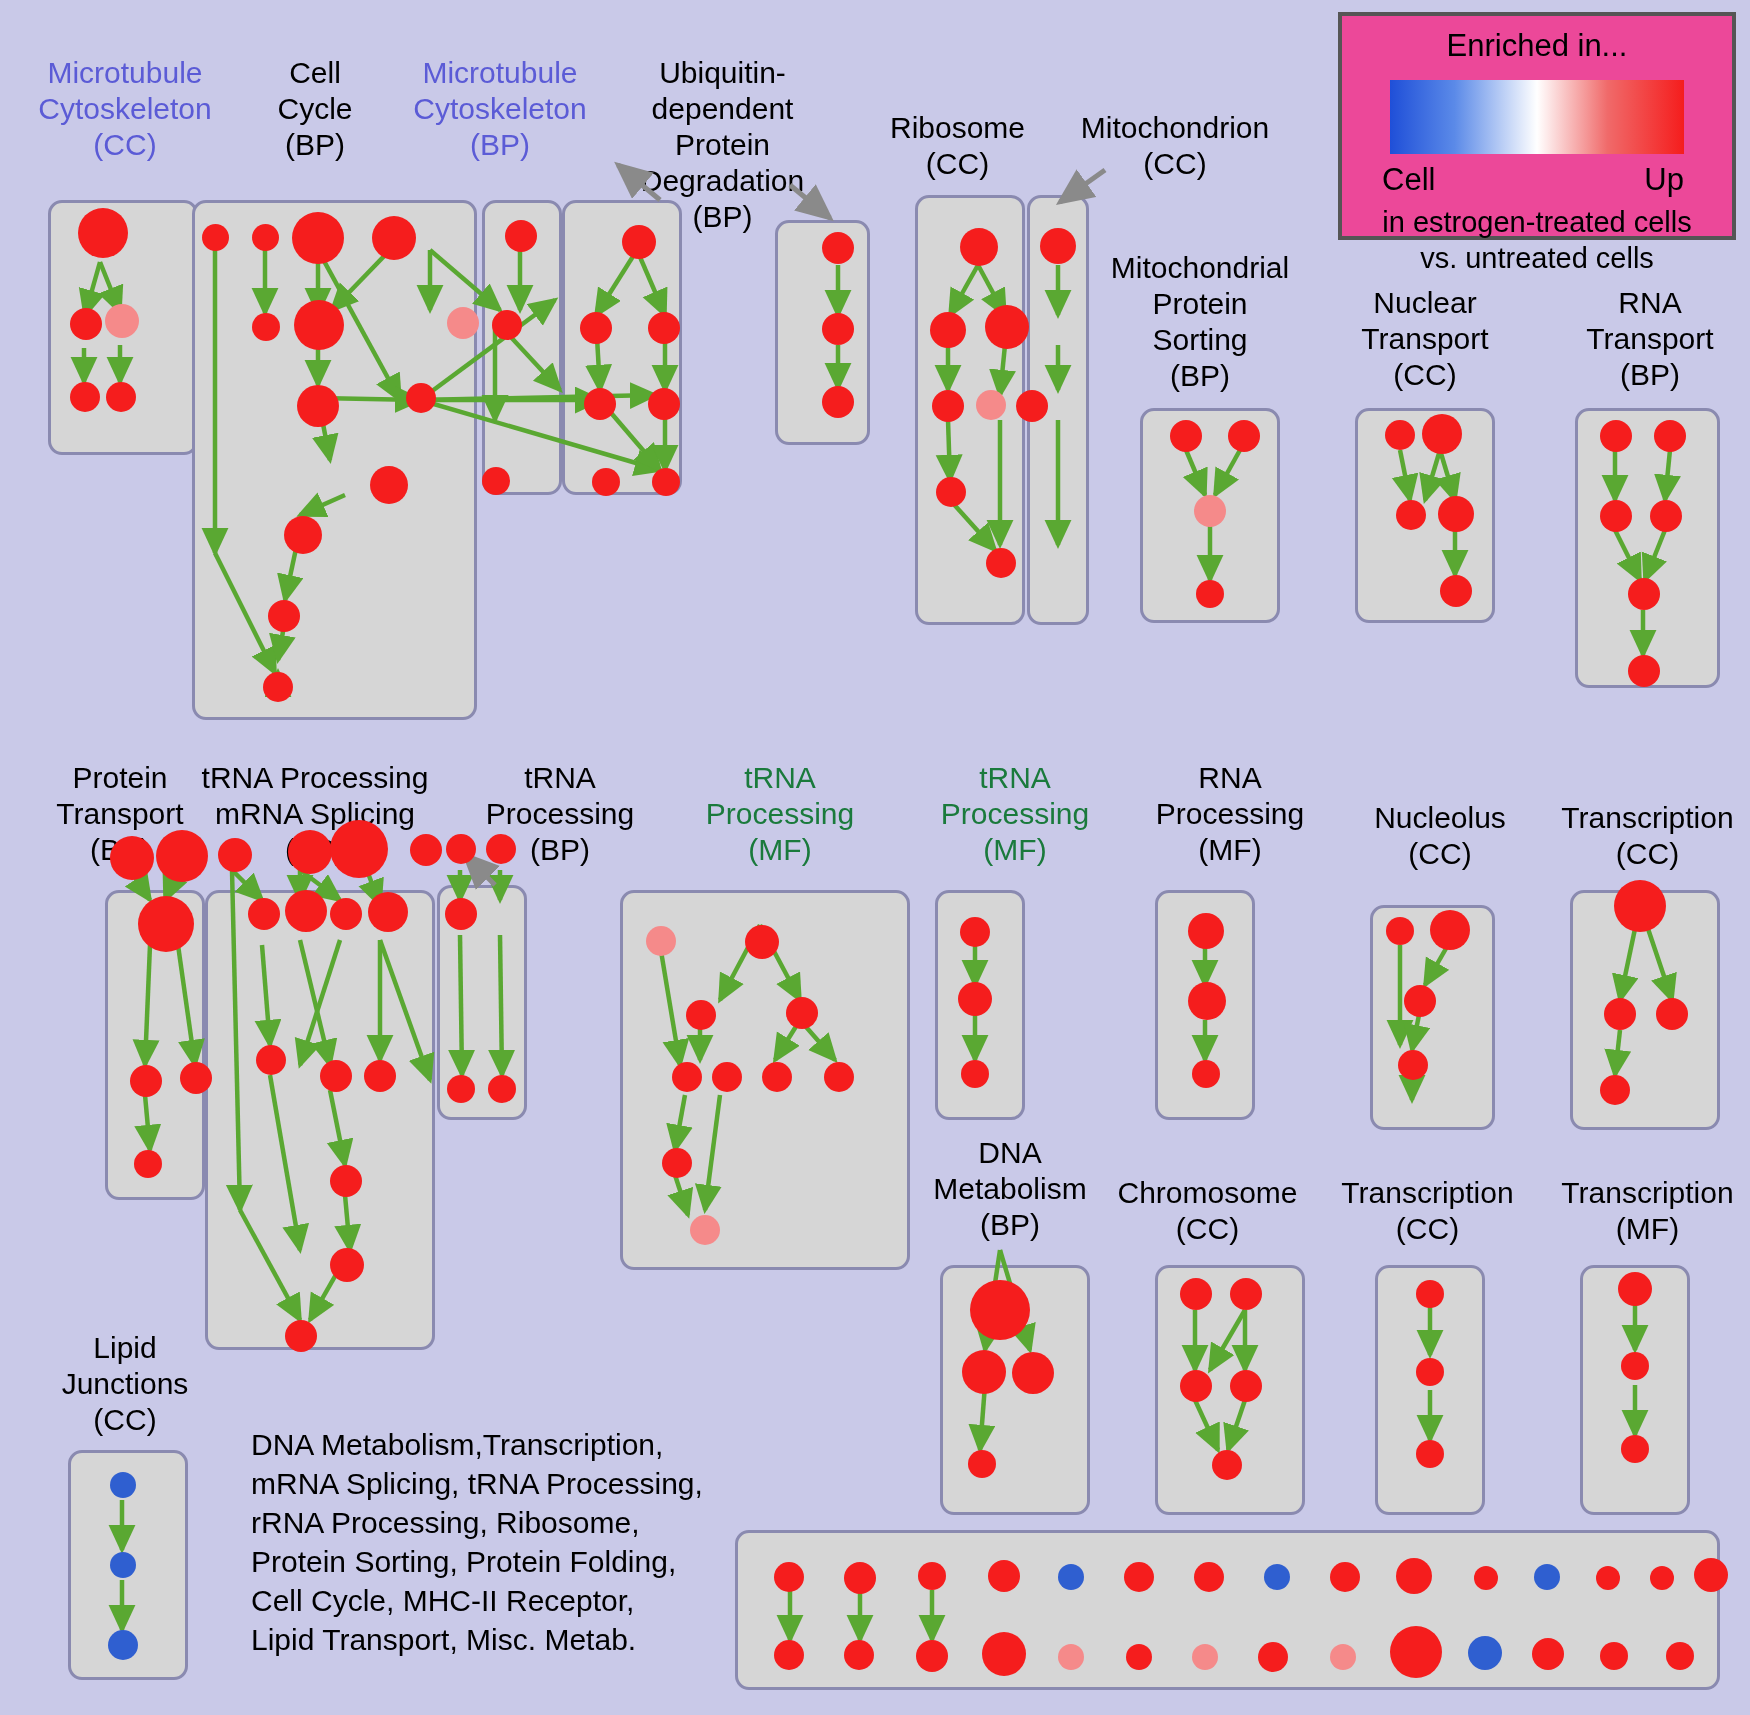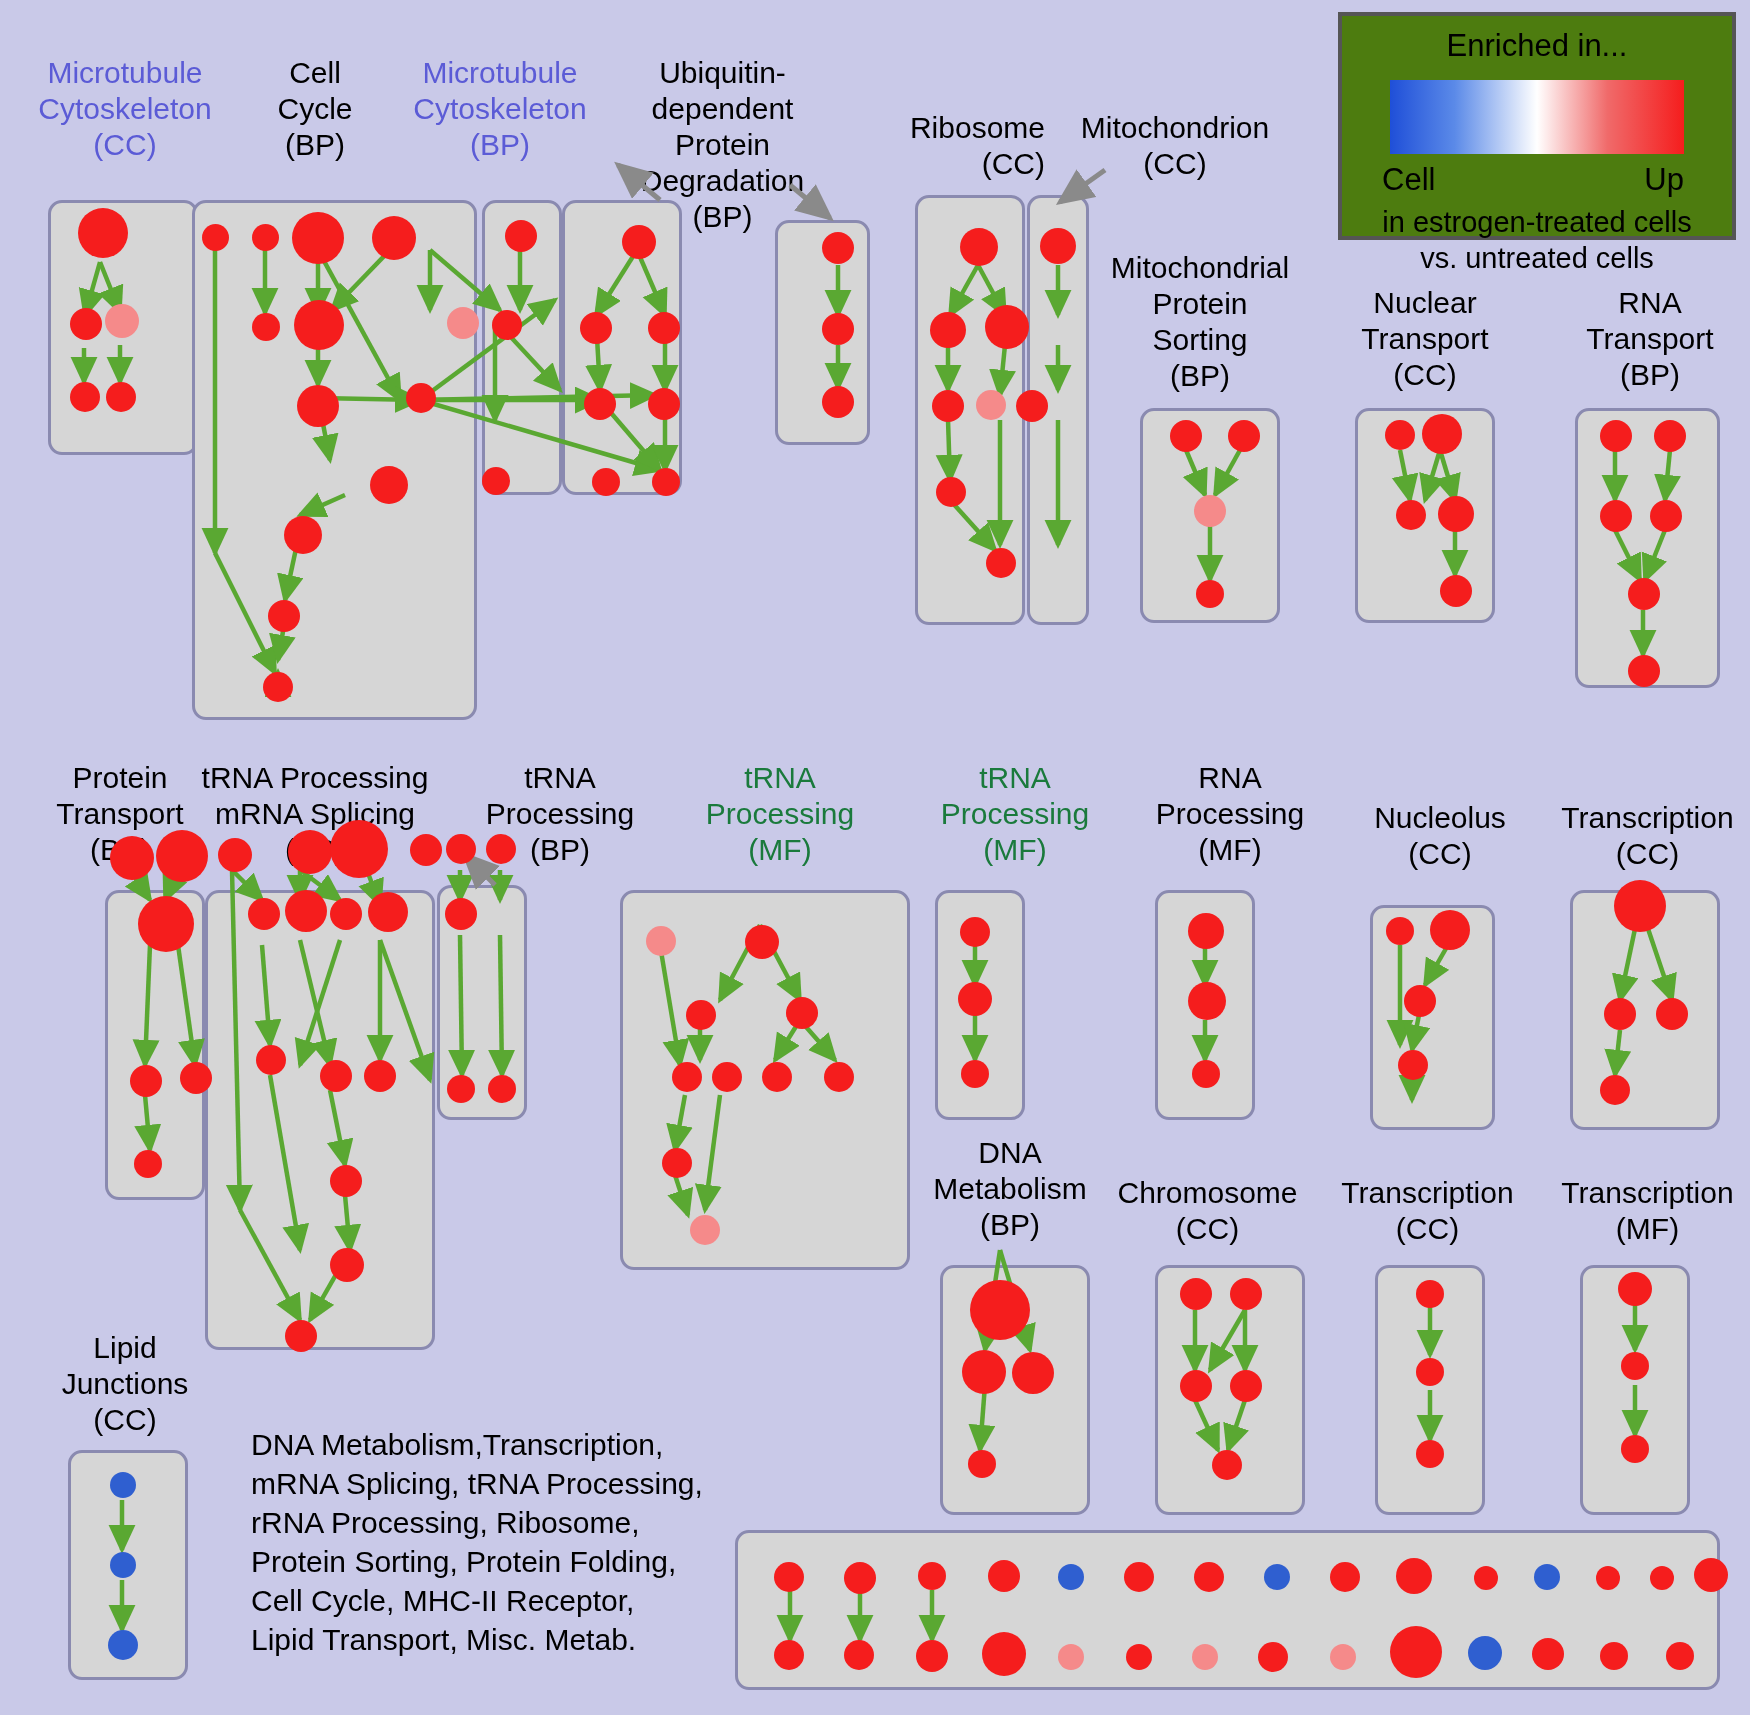--- a/index.html
+++ b/index.html
@@ -28,21 +28,21 @@
   }
   .label.blue{color:#5b5bd6;}
   .label.green{color:#1a7a3c;}
   .node{
     position:absolute;
     border-radius:50%;
     box-sizing:border-box;
   }
   .legend{
     position:absolute;
-    background:#4d7c0f;
+    background:#ec4899;
     border:4px solid #555;
     box-sizing:border-box;
   }
   .legend-title{
     position:absolute;left:0;right:0;top:12px;
     text-align:center;font-size:31px;color:#000;
   }
   .legend-bar{
     position:absolute;
     left:48px;right:48px;top:64px;height:74px;
@@ -70,21 +70,21 @@
 Cycle
 (BP)</div>
   <div class="label blue" style="left:395px;top:55px;width:210px;">Microtubule
 Cytoskeleton
 (BP)</div>
   <div class="label" style="left:625px;top:55px;width:195px;">Ubiquitin-
 dependent
 Protein
 Degradation
 (BP)</div>
-  <div class="label" style="left:870px;top:110px;width:175px;text-align:right;">Ribosome
+  <div class="label" style="left:870px;top:110px;width:175px;">Ribosome
 (CC)</div>
   <div class="label" style="left:1060px;top:110px;width:230px;">Mitochondrion
 (CC)</div>
   <div class="label" style="left:1090px;top:250px;width:220px;">Mitochondrial
 Protein
 Sorting
 (BP)</div>
   <div class="label" style="left:1330px;top:285px;width:190px;">Nuclear
 Transport
 (CC)</div>

